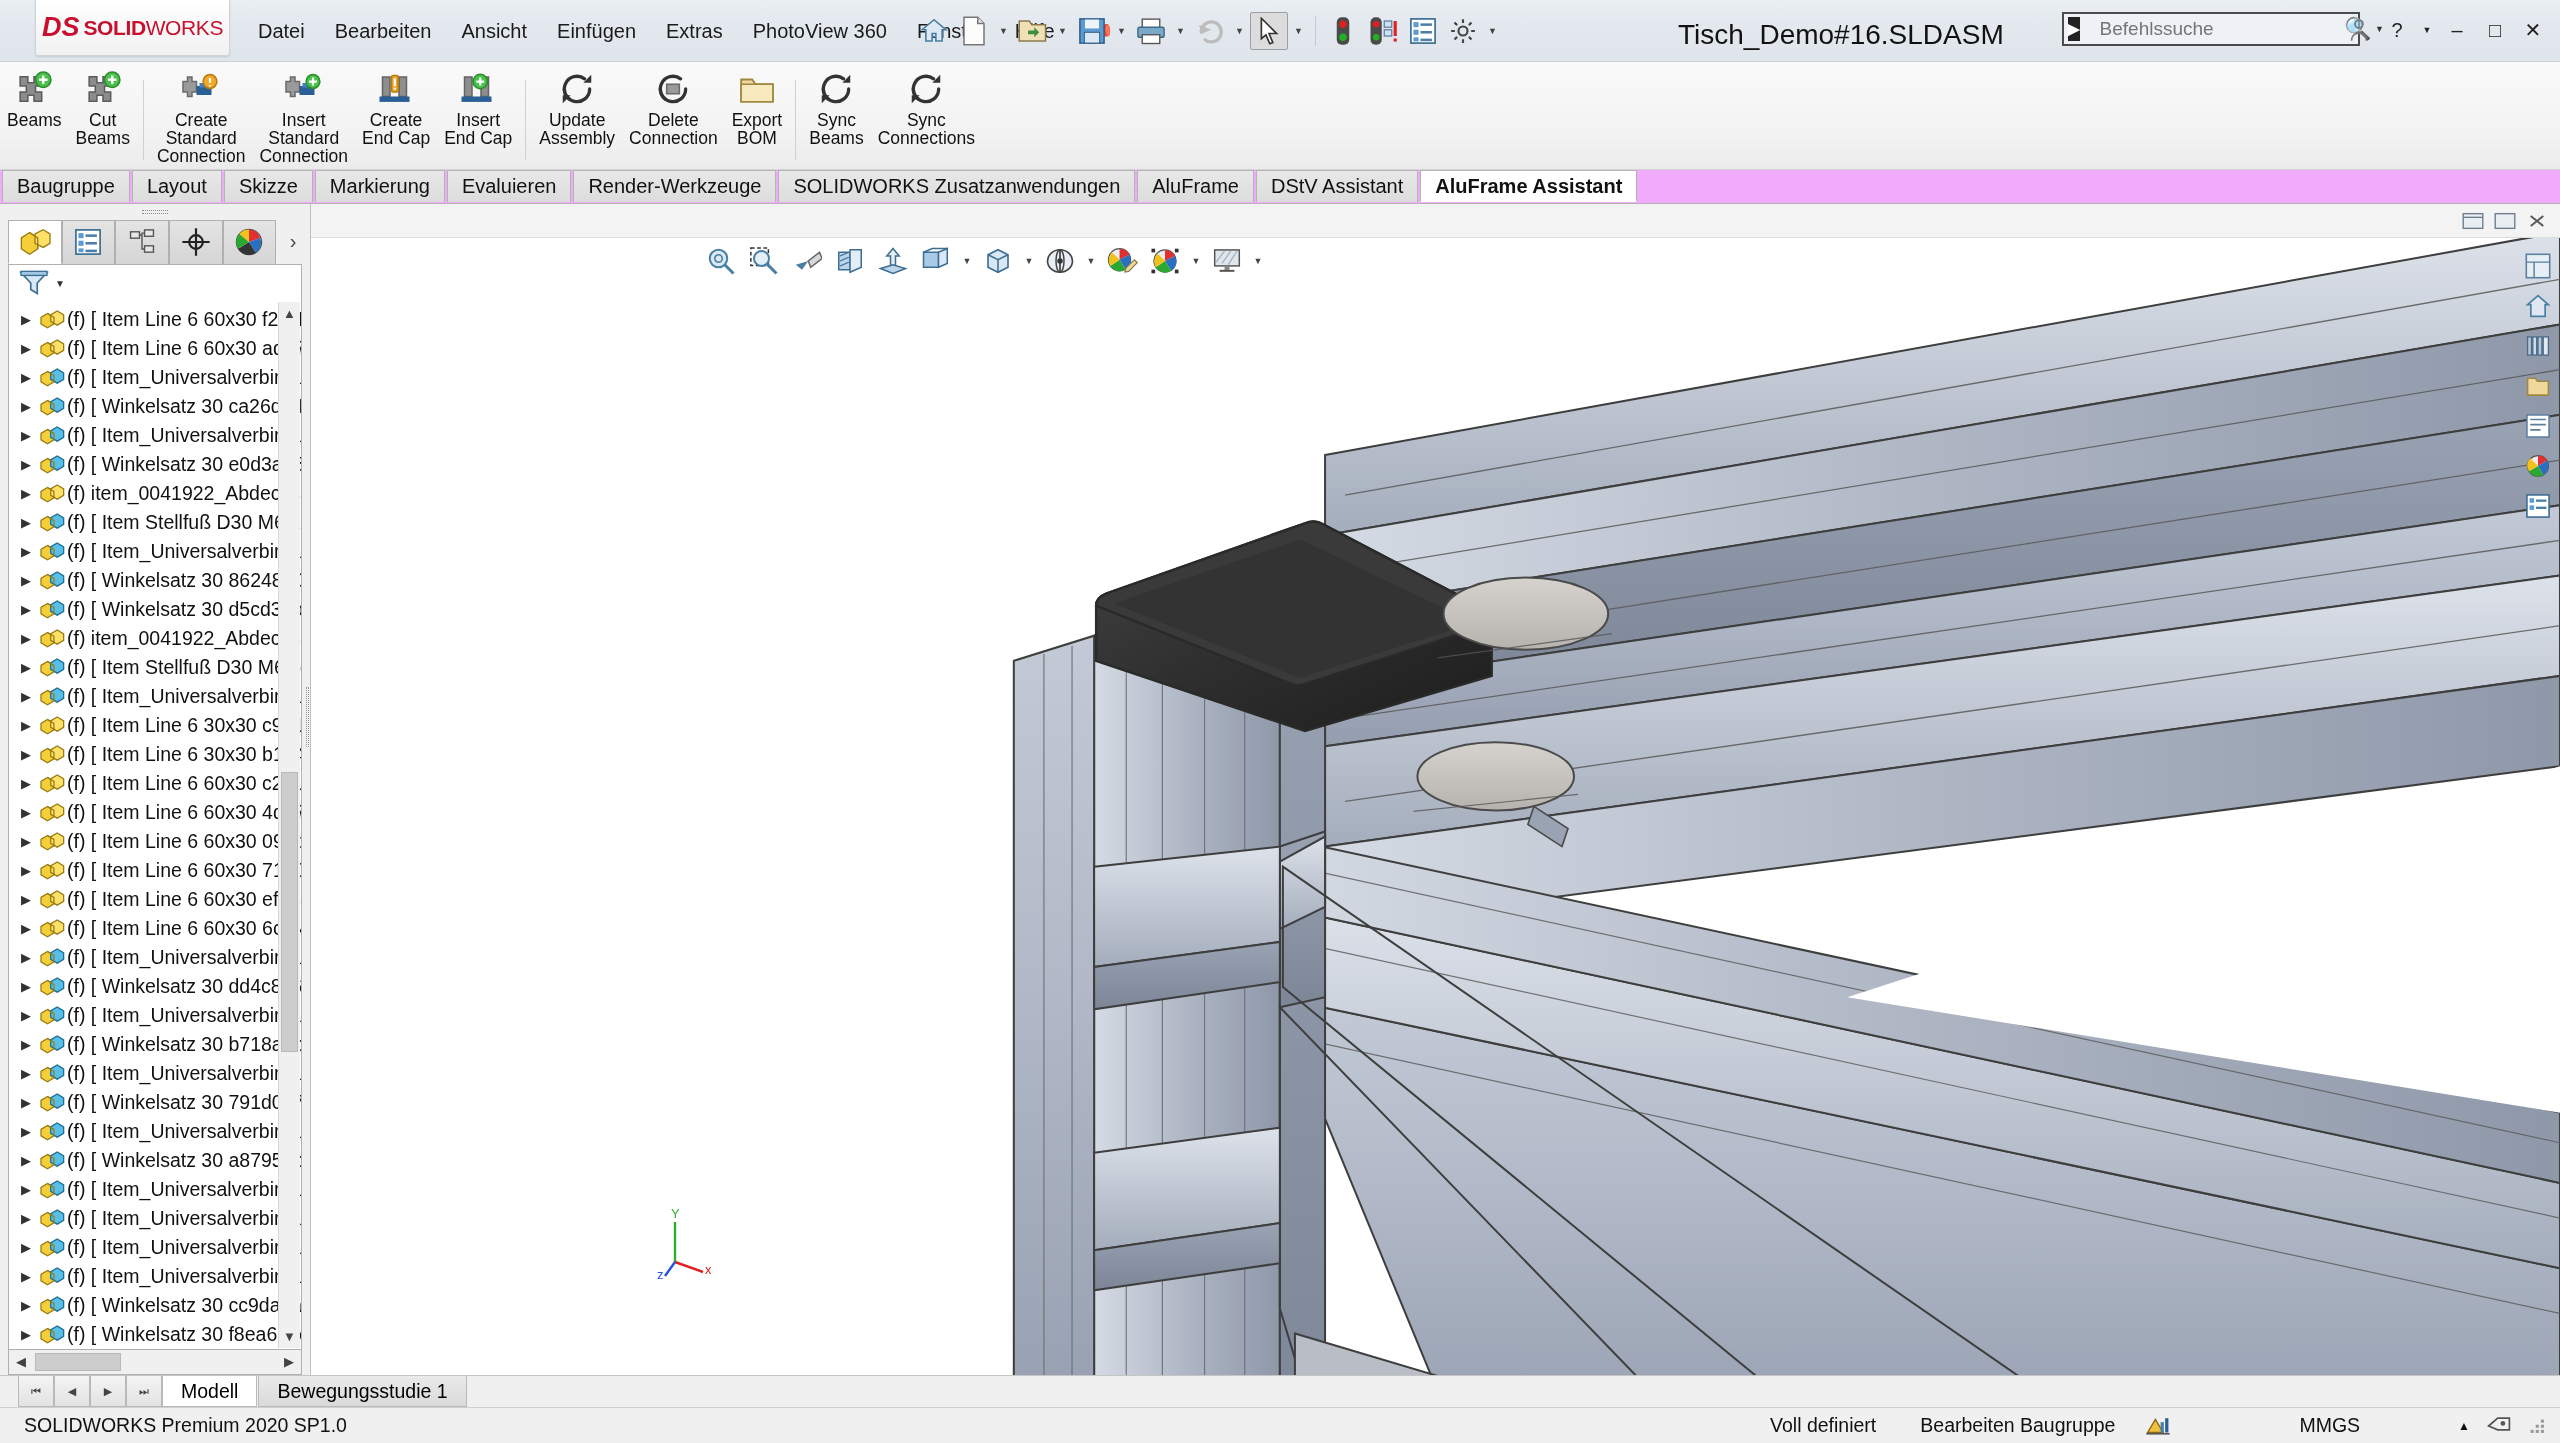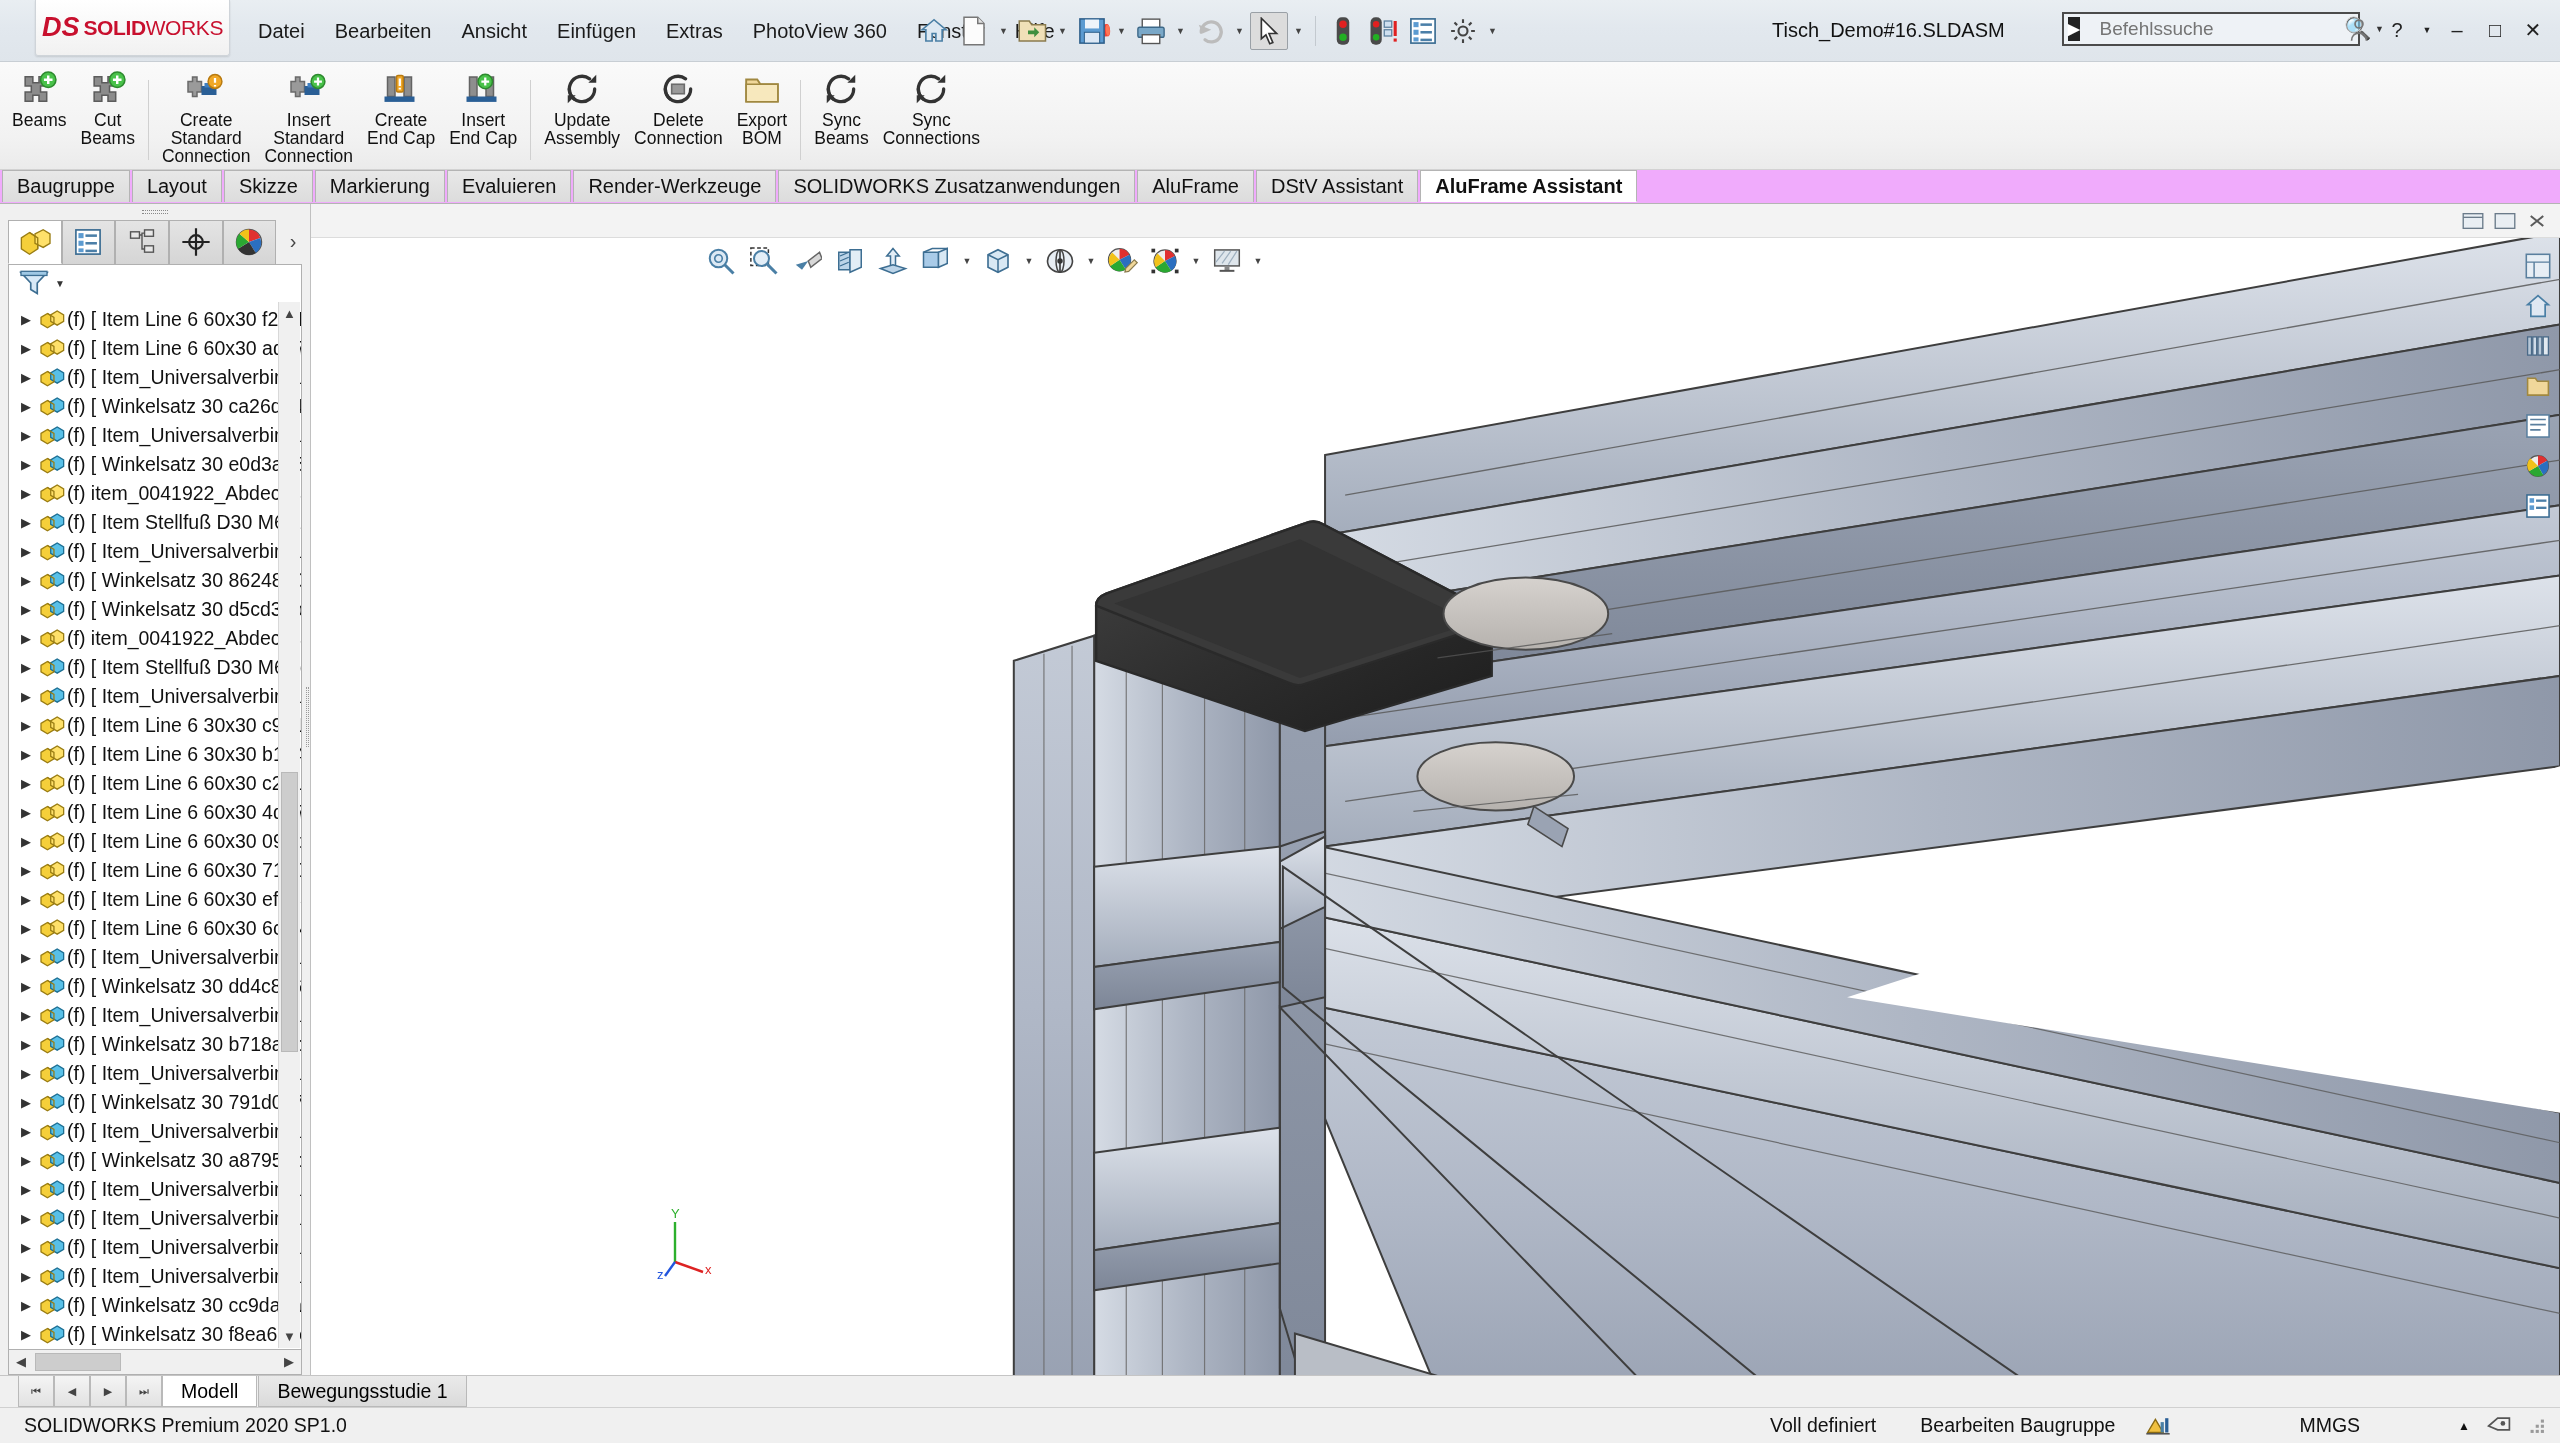--- a/index.html
+++ b/index.html
@@ -35,40 +35,40 @@
   .menubar { position:absolute; left:243px; top:16px; display:flex; align-items:center; gap:0px; }
   .menubar .mi { padding:4px 15px; font-size:20px; color:#1a1a1a; white-space:nowrap; cursor:default; }
   .pin-icon { margin-left:14px; color:#2b7bb9; font-size:22px; transform:rotate(40deg); display:inline-block; }
 
   .qat { position:absolute; left:915px; top:8px; display:flex; align-items:center; height:46px; gap:2px; }
   .qat .tb { width:38px;height:38px; display:flex;align-items:center;justify-content:center; border:1px solid transparent; border-radius:2px;}
   .qat .caret { width:17px;height:38px; display:flex;align-items:center;justify-content:center; font-size:9px; color:#444; }
   .qat .sep { width:1px;height:30px;background:#c3c9cf;margin:0 6px; }
   .qat .tb.sel { background:#dcdcdc; border:1px solid #9aa0a6; }
 
-  .doc-title { position:absolute; left:1772px; top:19px; font-size:20px; color:#111; white-space:nowrap;}
+  .doc-title { position:absolute; left:1678px; top:19px; font-size:28px; color:#111; white-space:nowrap;}
 
   .searchbox {
     position:absolute; right:200px; top:12px; width:298px; height:34px;
     background:#eef2f6; border:2px solid #4b4b4b; display:flex; align-items:center; padding:0 4px;
   }
   .searchbox .sicon { width:24px;height:24px;background:#222;color:#fff;font-size:15px;display:flex;align-items:center;justify-content:center;font-weight:bold;}
   .searchbox input { border:none; background:transparent; outline:none; flex:1; font-size:19px; color:#5d5d5d; padding-left:20px; font-family:"Liberation Sans",sans-serif;}
   .searchbox .mag { color:#2b7bb9; font-size:22px; margin-right:3px;}
   .searchbox .car { font-size:9px;color:#333; }
 
   .winbtns { position:absolute; right:10px; top:14px; display:flex; align-items:center; gap:4px; }
   .winbtns .wb { width:34px;height:32px; display:flex;align-items:center;justify-content:center;font-size:20px;color:#222; }
 
   
   .cmdbar {
     flex:0 0 108px; height:108px; position:relative;
     background:linear-gradient(to bottom,#fafafa 0%,#f2f2f2 70%,#ebebeb 100%);
     border-bottom:1px solid #d2d2d2;
-    display:flex; align-items:center; padding-left:5px;
+    display:flex; align-items:center; 
   }
   .cmdgroup { display:flex; align-items:flex-start; height:100%; }
   .cmdsep { width:1px; background:#d0d0d0; height:80px; margin:8px 6px 0 6px; }
   .cmdbtn {
     min-width:58px; padding:6px 6px 2px 6px; display:flex; flex-direction:column; align-items:center;
     border:1px solid transparent; border-radius:3px; cursor:default;
   }
   .cmdbtn .ico { height:40px; display:flex; align-items:center; justify-content:center; }
   .cmdbtn .lbl { font-size:17.5px; line-height:18px; text-align:center; color:#111; margin-top:2px; white-space:pre-line; }
 

